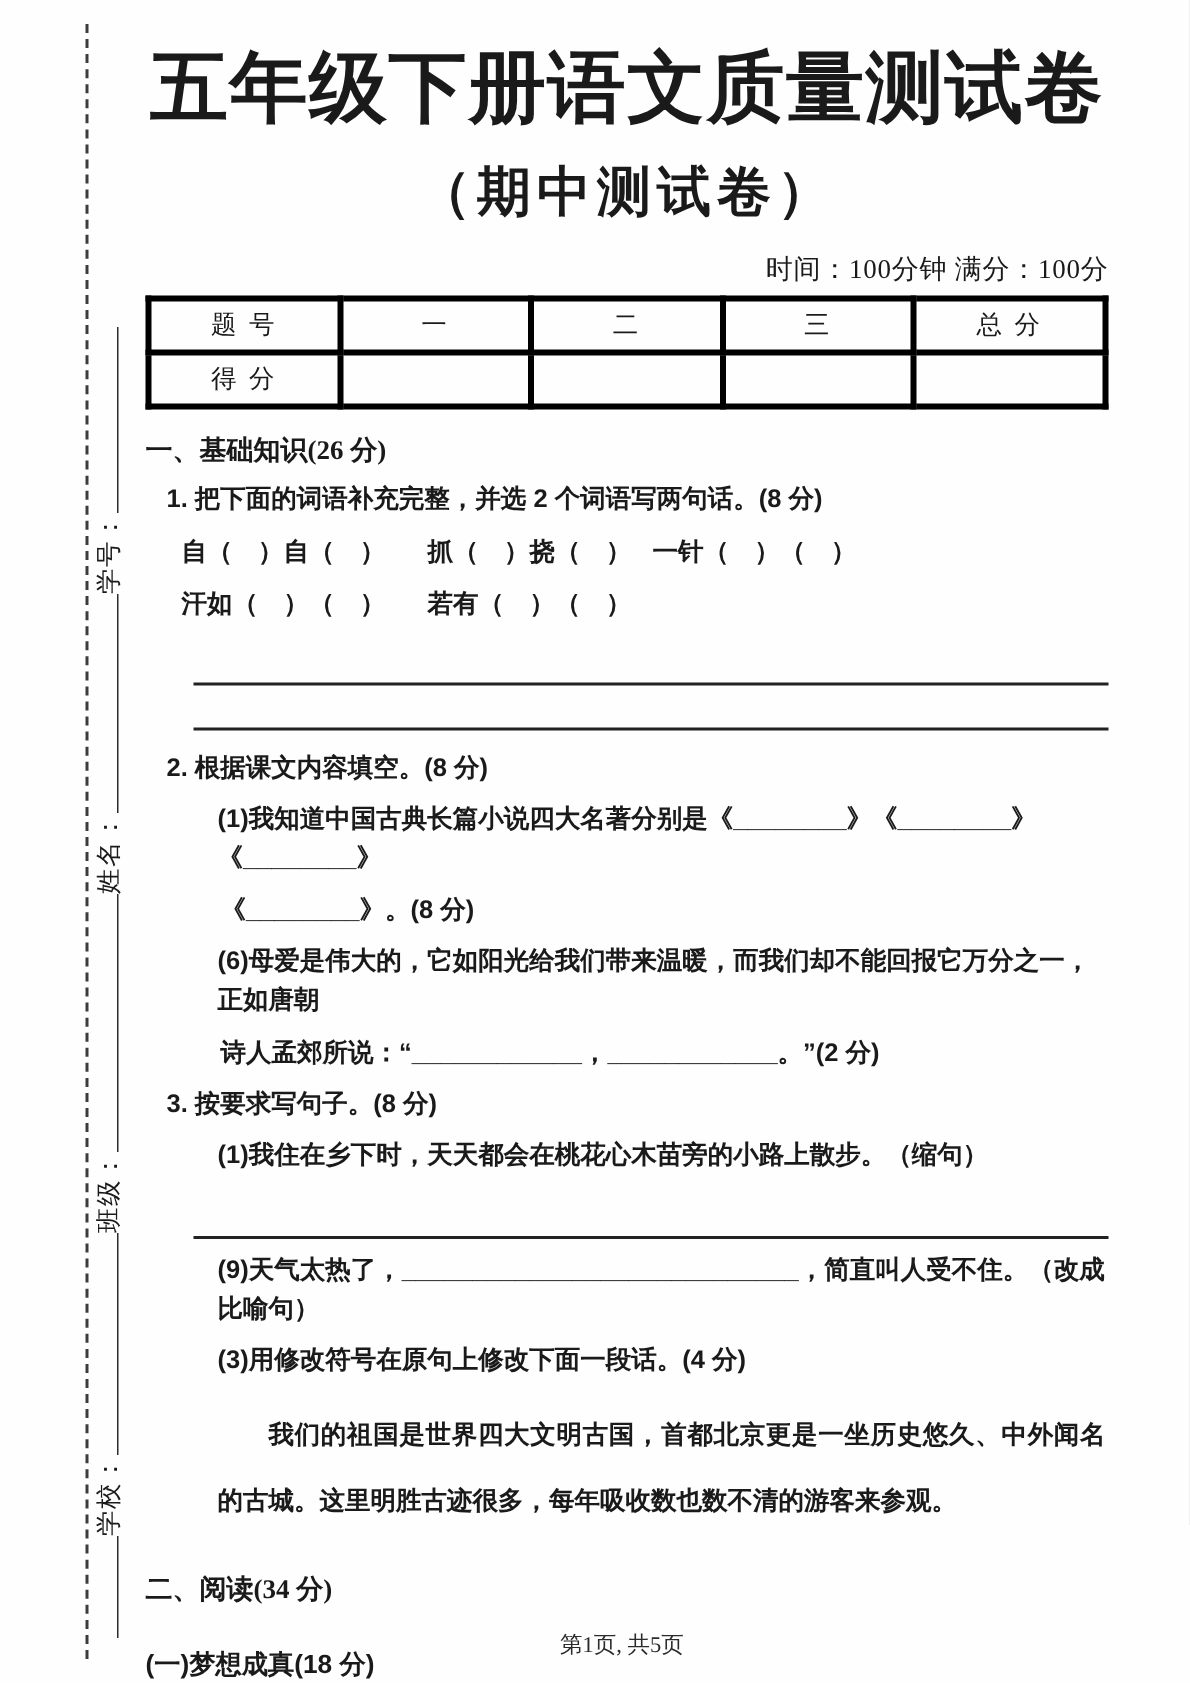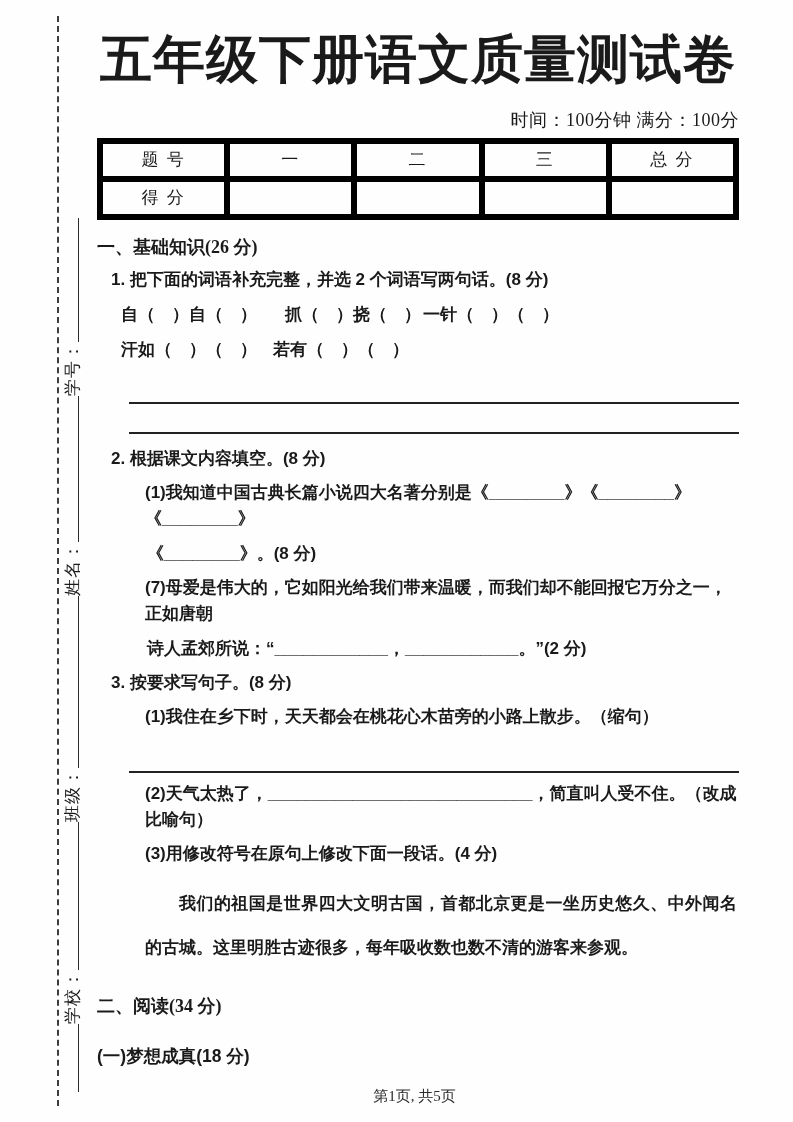--- a/index.html
+++ b/index.html
@@ -54,42 +54,42 @@
     font-size: 18px; letter-spacing: 0.5px;
   }
 
   
   .score-table {
     width: 100%; margin-top: 6px;
     border-collapse: collapse;
     table-layout: fixed;
   }
   .score-table td {
-    border: 6px solid #000000;
+    border: 4px solid #000000;
     height: 30px; text-align: center;
     font-size: 17px; letter-spacing: 2px;
   }
 
   
   .h-section {
     margin: 15px 0 0 0;
     font-family: Liberation Serif, serif;
     font-weight: 700; font-size: 18px;
   }
   .qline {
     margin: 8px 0 0 14px;
     font-family: "Liberation Sans", "DejaVu Sans", sans-serif;
     font-weight: 700; font-size: 17px; line-height: 1.55;
   }
   .subline  { margin-left: 48px; }
   .contline { margin-left: 50px; }
   .wordrow { display: flex; margin: 9px 0 0 24px; }
   .wordrow .wg1 { width: 152px; }
   .wordrow .wg2 { width: 138px; margin-left: 12px; }
-  .wordrow .wg3 { }
+  .wordrow .wg3 { margin-left: 12px; }
 
   .ansline {
     margin-left: 32px; height: 28px;
     border-bottom: 2px solid #222;
   }
 
   .fix-para {
     margin: 14px 0 0 48px; width: 592px;
     font-family: "Liberation Sans", "DejaVu Sans", sans-serif;
     font-weight: 700; font-size: 17px;
@@ -122,20 +122,21 @@
     <span class="wline w2"></span>
     <span class="fld">姓名：</span>
     <span class="wline w3"></span>
     <span class="fld">学号：</span>
     <span class="wline w4"></span>
   </div>
 
   <div class="content">
 
     <h1 class="title">五年级下册语文质量测试卷</h1>
+    <h2 class="subtitle">（期中测试卷）</h2>
     <div class="meta">时间：100分钟  满分：100分</div>
 
     <table class="score-table">
       <tbody>
           <tr>
         <td>题  号</td>
         <td>一</td>
         <td>二</td>
         <td>三</td>
         <td>总  分</td>
@@ -161,27 +162,27 @@
     <div class="qline wordrow">
       <span class="wg1">汗如（　）（　）</span>
       <span class="wg3">若有（　）（　）</span>
     </div>
     <div class="ansline" style="margin-top:10px"></div>
     <div class="ansline"></div>
 
     <div class="qline" style="margin-top:12px">2. 根据课文内容填空。(8 分)</div>
     <div class="qline subline">(1)我知道中国古典长篇小说四大名著分别是《________》《________》《________》</div>
     <div class="qline contline">《________》。(8 分)</div>
-    <div class="qline subline">(7)母爱是伟大的，它如阳光给我们带来温暖，而我们却不能回报它万分之一，正如唐朝</div>
+    <div class="qline subline">(6)母爱是伟大的，它如阳光给我们带来温暖，而我们却不能回报它万分之一，正如唐朝</div>
     <div class="qline contline">诗人孟郊所说：“____________，____________。”(2 分)</div>
 
     <div class="qline" style="margin-top:8px">3. 按要求写句子。(8 分)</div>
     <div class="qline subline">(1)我住在乡下时，天天都会在桃花心木苗旁的小路上散步。（缩句）</div>
     <div class="ansline" style="margin-top:12px"></div>
-    <div class="qline subline">(2)天气太热了，____________________________，简直叫人受不住。（改成比喻句）</div>
+    <div class="qline subline">(9)天气太热了，____________________________，简直叫人受不住。（改成比喻句）</div>
     <div class="qline subline">(3)用修改符号在原句上修改下面一段话。(4 分)</div>
 
     <div class="fix-para">我们的祖国是世界四大文明古国，首都北京更是一坐历史悠久、中外闻名的古城。这里明胜古迹很多，每年吸收数也数不清的游客来参观。</div>
 
     <div class="h-section" style="margin-top:24px">二、阅读(34 分)</div>
     <div class="h-passage">(一)梦想成真(18 分)</div>
 
   </div>
 
   <div class="footer">第1页, 共5页</div>

